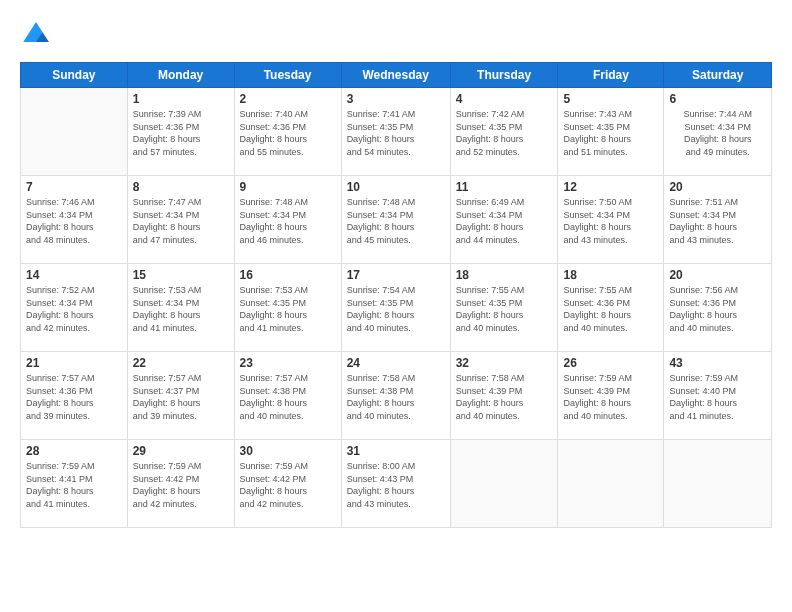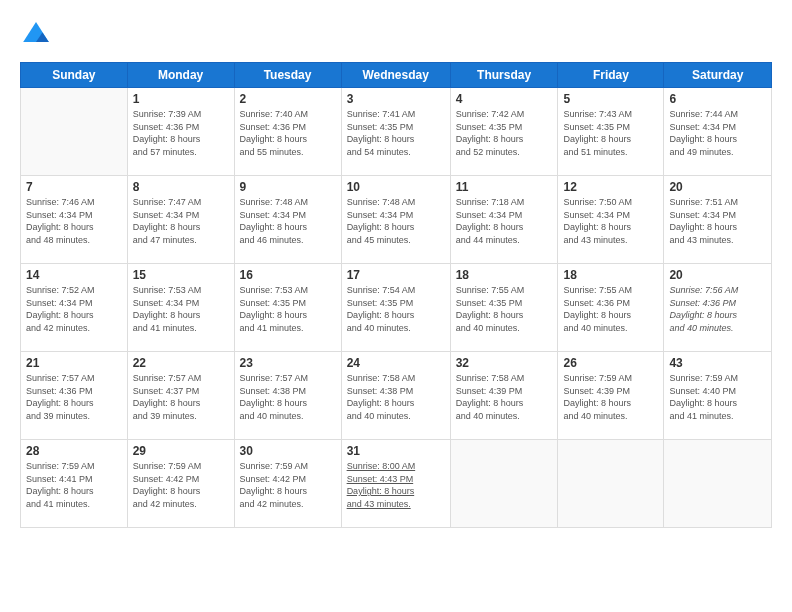--- a/index.html
+++ b/index.html
@@ -164,21 +164,21 @@
           </td>
           <td>
             <div class="day-number">5</div>
             <div class="day-info" style="white-space: pre-line;">Sunrise: 7:43 AM
 Sunset: 4:35 PM
 Daylight: 8 hours
 and 51 minutes.</div>
           </td>
           <td>
             <div class="day-number">6</div>
-            <div class="day-info" style="white-space: pre-line;">Sunrise: 7:44 AM
+            <div class="day-info" style="white-space: pre-line; text-align: center;">Sunrise: 7:44 AM
 Sunset: 4:34 PM
 Daylight: 8 hours
 and 49 minutes.</div>
           </td>
         </tr>
         <tr>
           <td>
             <div class="day-number">7</div>
             <div class="day-info" style="white-space: pre-line;">Sunrise: 7:46 AM
 Sunset: 4:34 PM
@@ -201,21 +201,21 @@
           </td>
           <td>
             <div class="day-number">10</div>
             <div class="day-info" style="white-space: pre-line;">Sunrise: 7:48 AM
 Sunset: 4:34 PM
 Daylight: 8 hours
 and 45 minutes.</div>
           </td>
           <td>
             <div class="day-number">11</div>
-            <div class="day-info" style="white-space: pre-line;">Sunrise: 7:18 AM
+            <div class="day-info" style="white-space: pre-line;">Sunrise: 6:49 AM
 Sunset: 4:34 PM
 Daylight: 8 hours
 and 44 minutes.</div>
           </td>
           <td>
             <div class="day-number">12</div>
             <div class="day-info" style="white-space: pre-line;">Sunrise: 7:50 AM
 Sunset: 4:34 PM
 Daylight: 8 hours
 and 43 minutes.</div>
@@ -266,21 +266,21 @@
           </td>
           <td>
             <div class="day-number">18</div>
             <div class="day-info" style="white-space: pre-line;">Sunrise: 7:55 AM
 Sunset: 4:36 PM
 Daylight: 8 hours
 and 40 minutes.</div>
           </td>
           <td>
             <div class="day-number">20</div>
-            <div class="day-info" style="white-space: pre-line; font-style: italic;">Sunrise: 7:56 AM
+            <div class="day-info" style="white-space: pre-line;">Sunrise: 7:56 AM
 Sunset: 4:36 PM
 Daylight: 8 hours
 and 40 minutes.</div>
           </td>
         </tr>
         <tr>
           <td>
             <div class="day-number">21</div>
             <div class="day-info" style="white-space: pre-line;">Sunrise: 7:57 AM
 Sunset: 4:36 PM
@@ -347,21 +347,21 @@
           </td>
           <td>
             <div class="day-number">30</div>
             <div class="day-info" style="white-space: pre-line;">Sunrise: 7:59 AM
 Sunset: 4:42 PM
 Daylight: 8 hours
 and 42 minutes.</div>
           </td>
           <td>
             <div class="day-number">31</div>
-            <div class="day-info" style="white-space: pre-line; text-decoration: underline;">Sunrise: 8:00 AM
+            <div class="day-info" style="white-space: pre-line;">Sunrise: 8:00 AM
 Sunset: 4:43 PM
 Daylight: 8 hours
 and 43 minutes.</div>
           </td>
           <td class="empty"></td>
           <td class="empty"></td>
           <td class="empty"></td>
         </tr>
       </tbody>
   </table>

